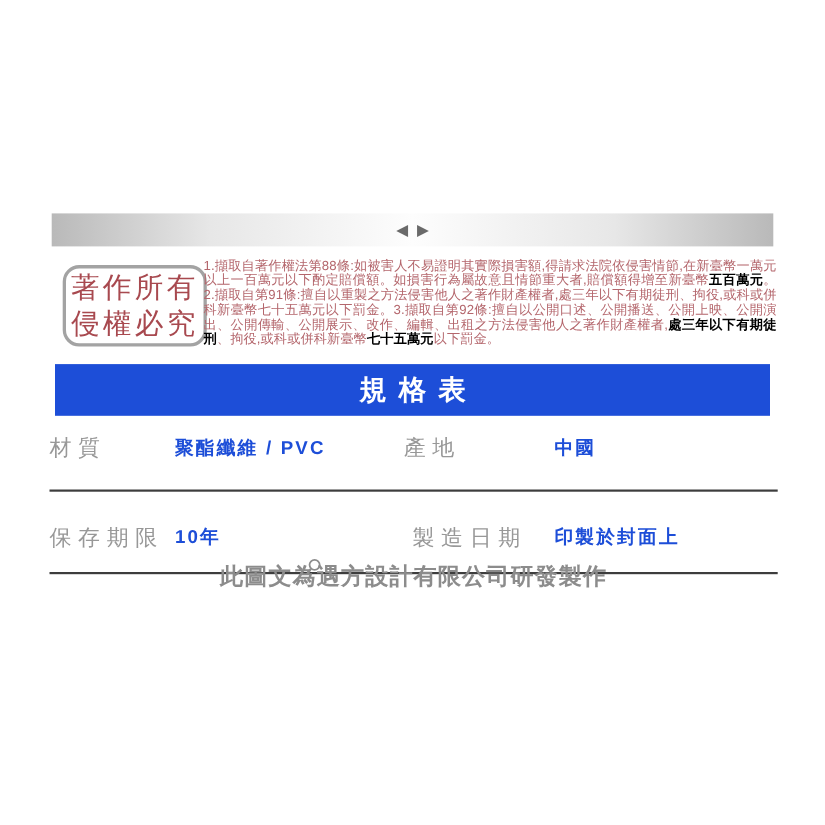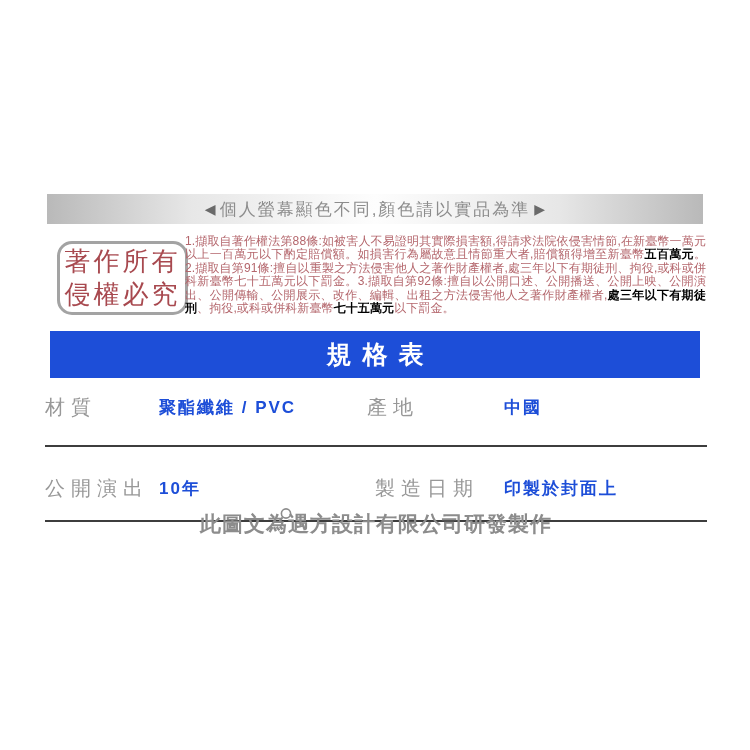--- a/index.html
+++ b/index.html
@@ -125,21 +125,20 @@
     left: -11px; top: -3px;
   }
 </style>
 </head>
 <body>
 
 <div class="canvas">
 
   <div class="screen-banner">
     <span class="arrow">◀</span>
-    <span>個人螢幕顯色不同,顏色請以實品為準</span>
     <span class="arrow">▶</span>
   </div>
 
   <div class="copyright-stamp">
     <span>著作所有</span>
     <span>侵權必究</span>
   </div>
 
   <div class="legal-text"><span>1.擷取自著作權法第88條:如被害人不易證明其實際損害額,得請求法院依侵害情節,在新臺幣一萬元以上一百萬元以下酌定賠償額。如損害行為屬故意且情節重大者,賠償額得增至新臺幣</span><span class="bold-red">五百萬元</span><span>。2.擷取自第91條:擅自以重製之方法侵害他人之著作財產權者,處三年以下有期徒刑、拘役,或科或併科新臺幣七十五萬元以下罰金。3.擷取自第92條:擅自以公開口述、公開播送、公開上映、公開演出、公開傳輸、公開展示、改作、編輯、出租之方法侵害他人之著作財產權者,</span><span class="bold-red">處三年以下有期徒刑</span><span>、拘役,或科或併科新臺幣</span><span class="bold-red">七十五萬元</span><span>以下罰金。</span></div>
 
@@ -147,21 +146,21 @@
     <span>規格表</span>
   </div>
 
   <div class="cell-label row1 col-l1">材質</div>
   <div class="cell-value row1 col-v1">聚酯纖維 / PVC</div>
   <div class="cell-label row1 col-l2">產地</div>
   <div class="cell-value row1 col-v2">中國</div>
 
   <div class="divider divider-1"></div>
 
-  <div class="cell-label row2 col-l1">公開演出</div>
+  <div class="cell-label row2 col-l1">保存期限</div>
   <div class="cell-value row2 col-v1">10年</div>
   <div class="cell-label row2 col-l2b">製造日期</div>
   <div class="cell-value row2 col-v2">印製於封面上</div>
 
   <div class="divider divider-2"></div>
 
   <div class="footer-credit">
     <span>此圖文為</span><span class="logo-wrap"><svg class="magnifier" width="16" height="18" viewBox="0 0 16 18">
           <circle cx="9" cy="6.5" r="4.6" fill="none" stroke="#8c8c8c" stroke-width="1.6"></circle>
           <line x1="5.6" y1="10.2" x2="2.2" y2="15.2" stroke="#8c8c8c" stroke-width="2"></line>

